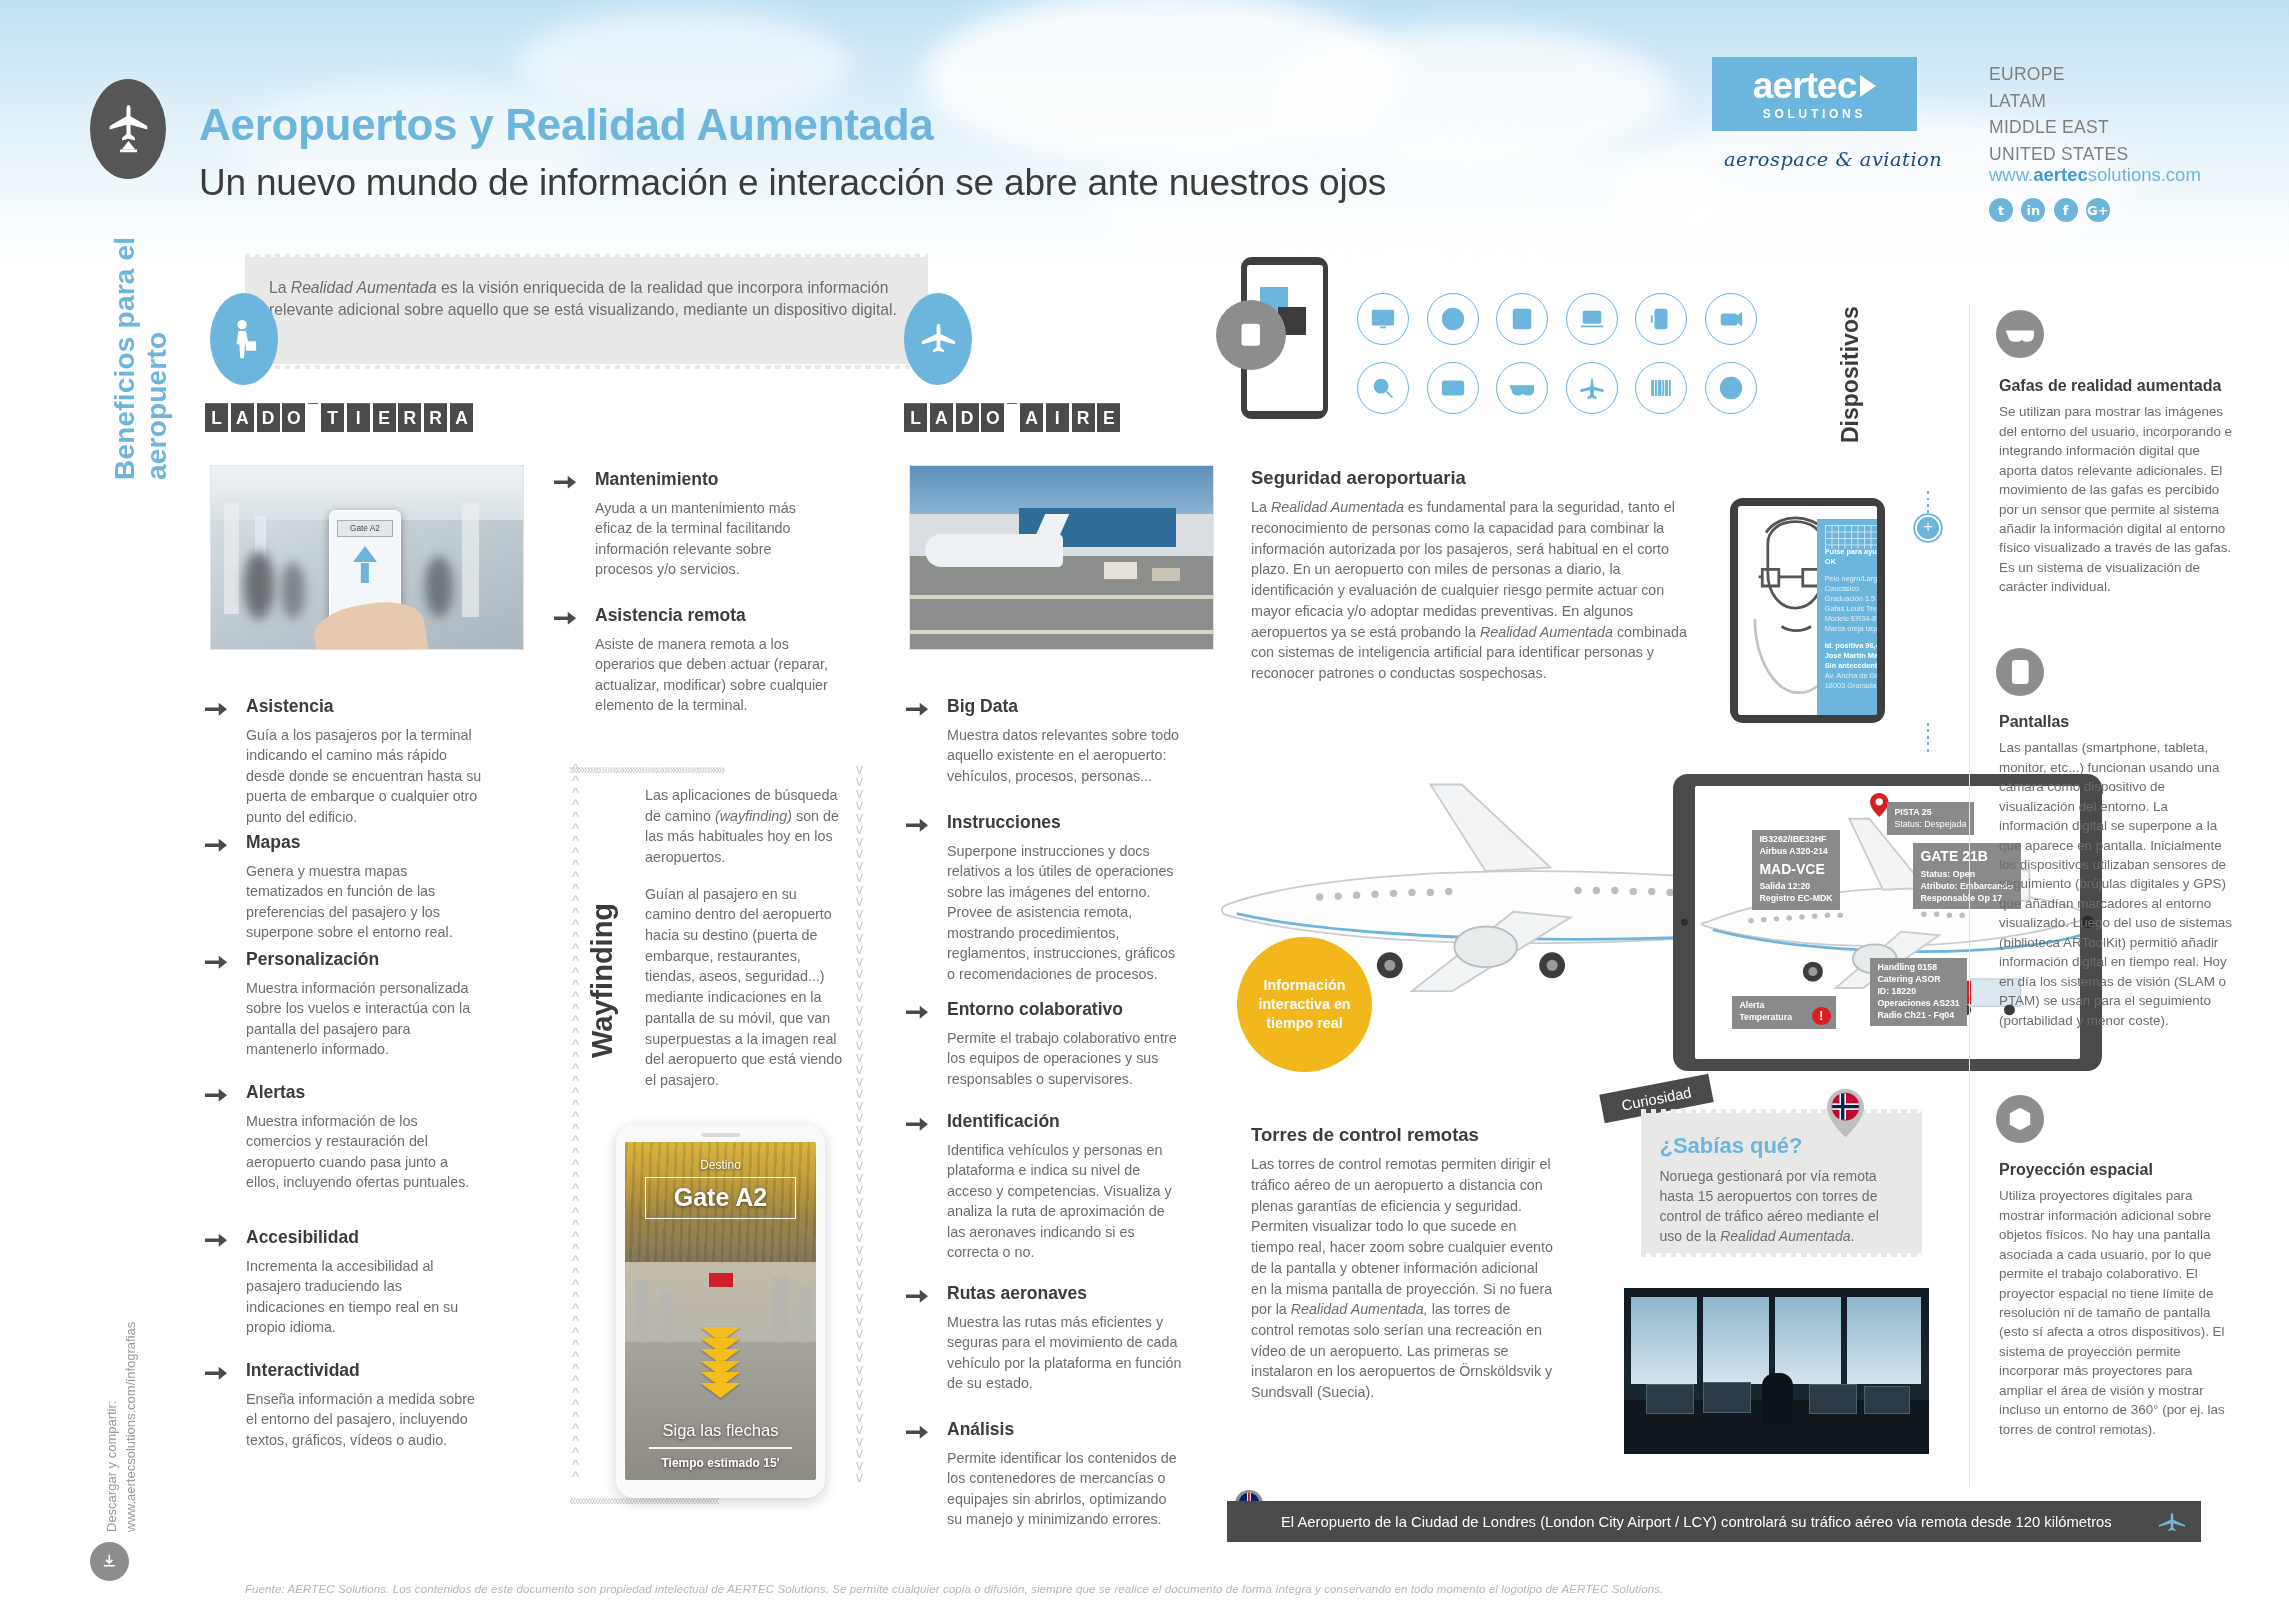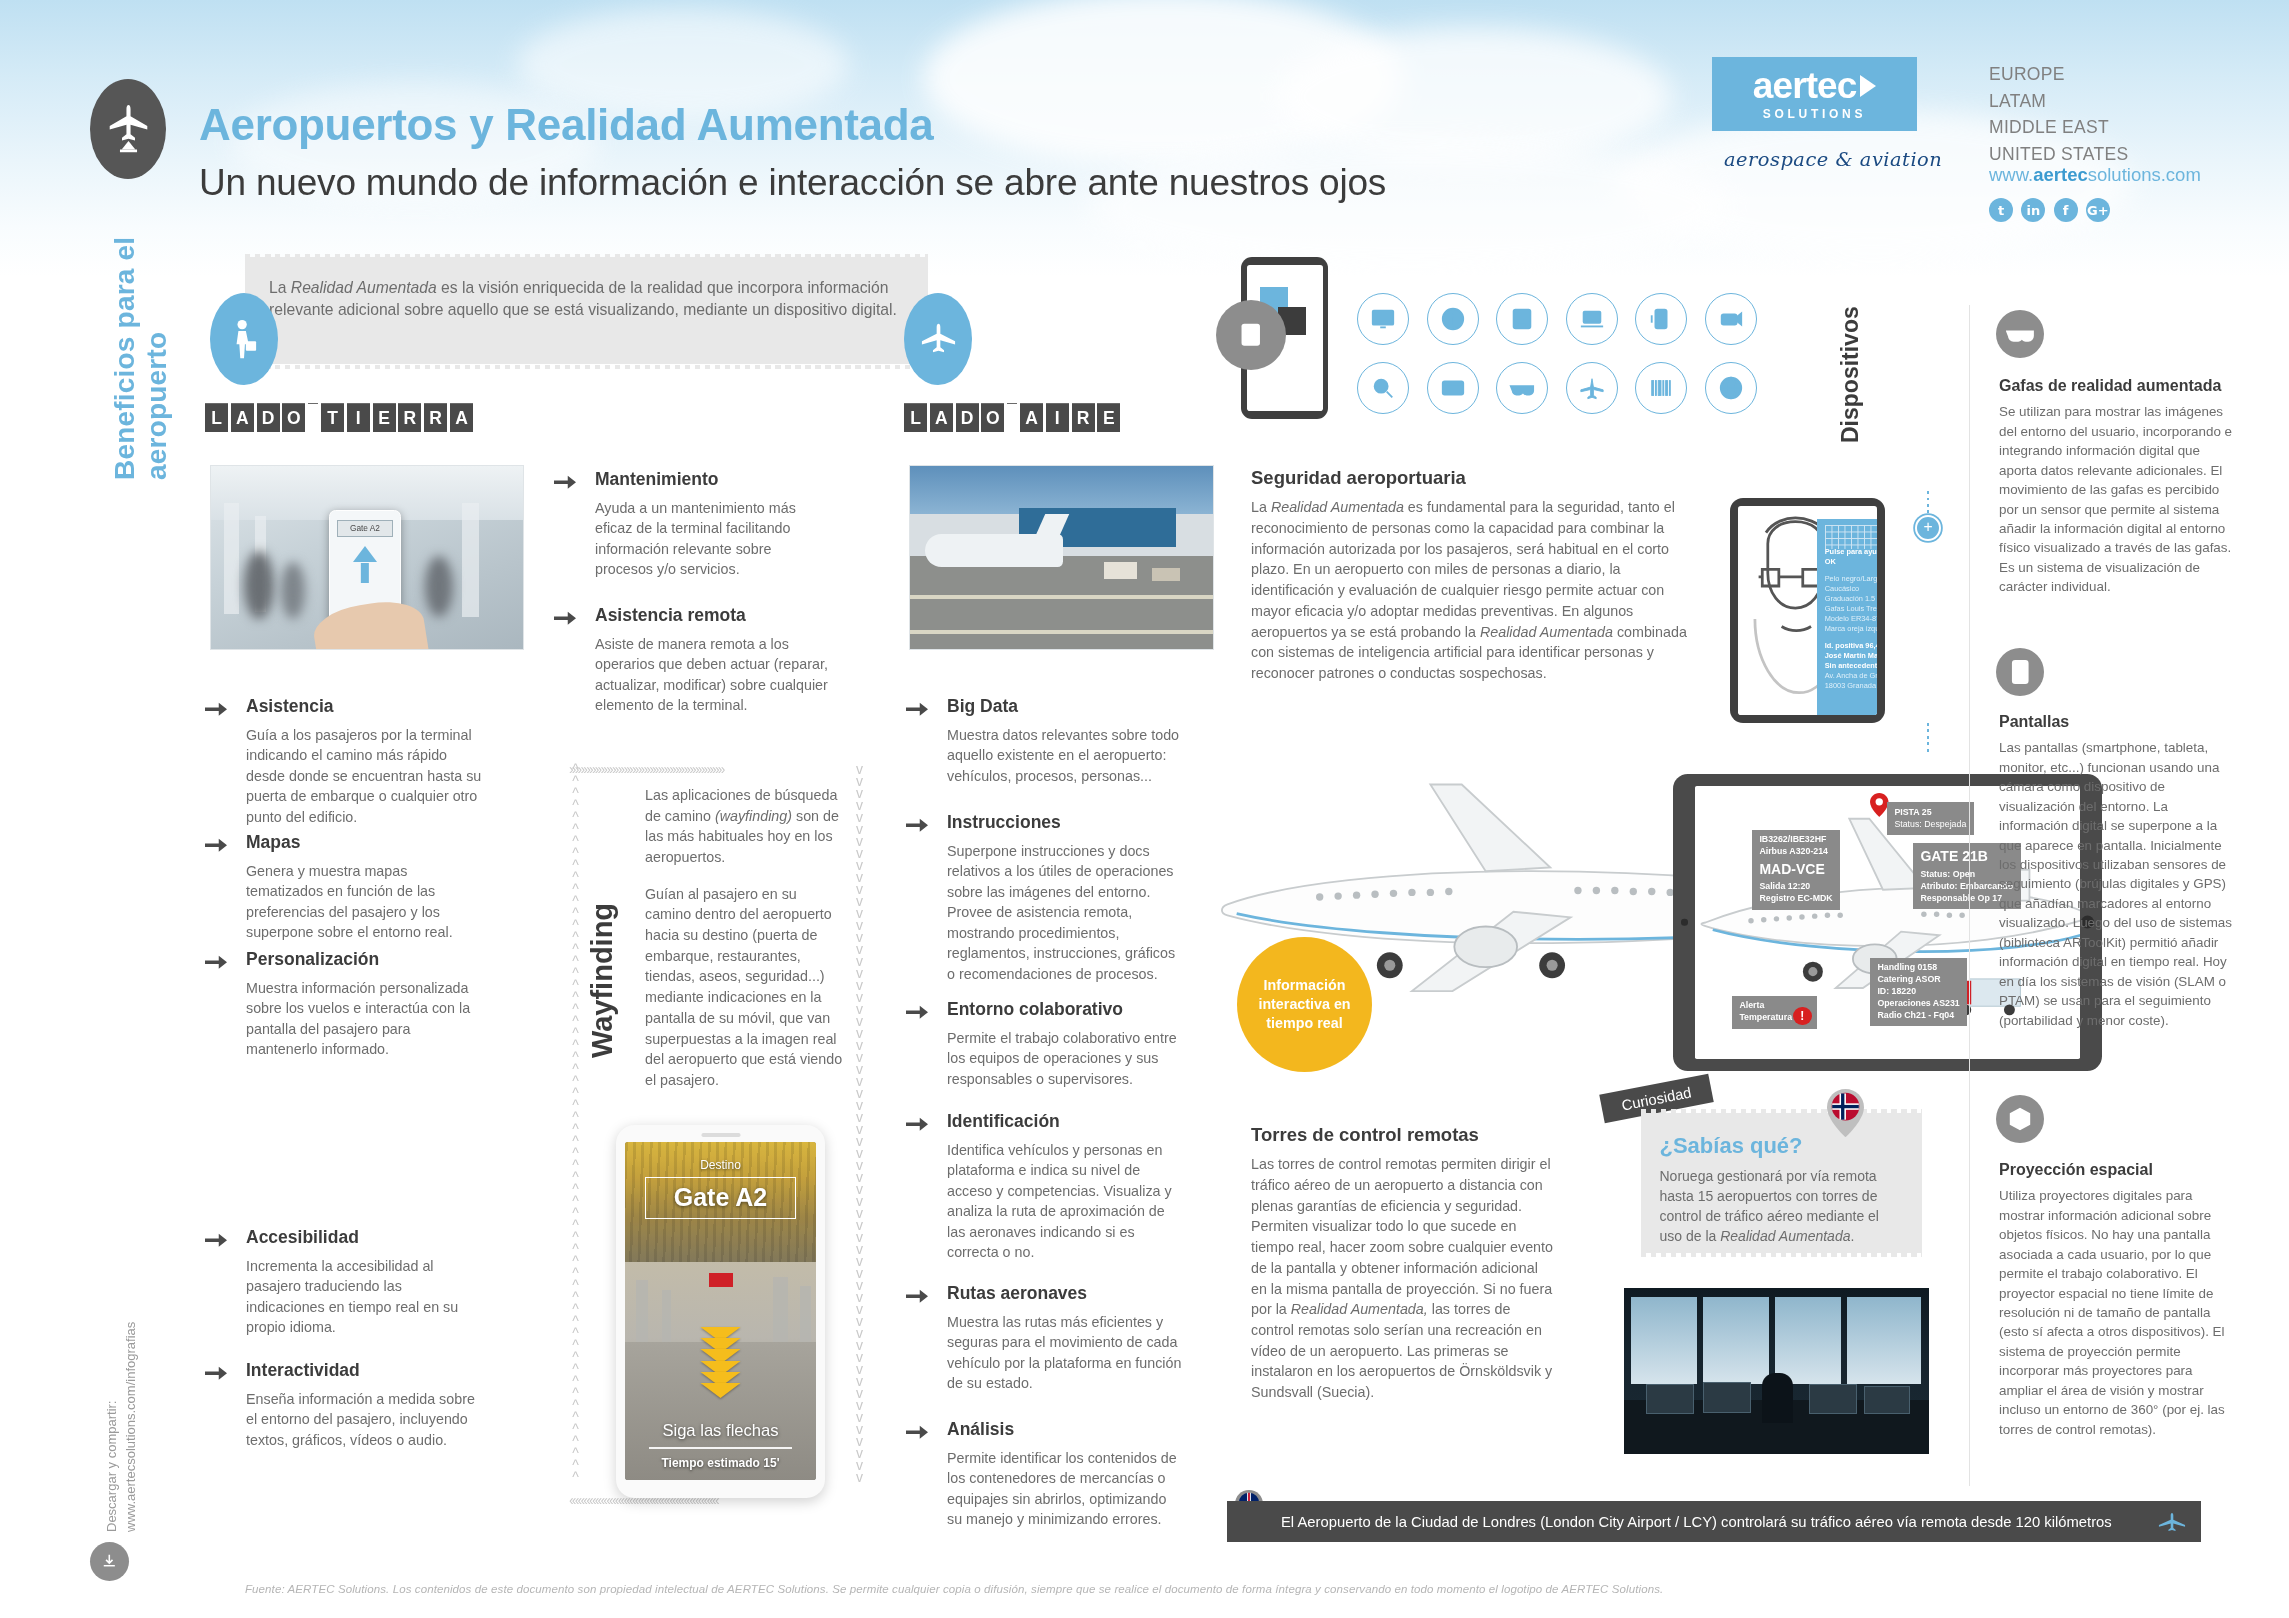--- a/index.html
+++ b/index.html
@@ -395,20 +395,27 @@
       </svg>
     <h3>Mapas</h3>
       <p>Genera y muestra mapas tematizados en función de las preferencias del pasajero y los superpone sobre el entorno real.</p>
   </div>
   <div class="feat" style="left:205px;top:949px;width:277px;">
     <svg class="arrow" viewBox="0 0 24 20">
         <path d="M0 8h15V3l9 7-9 7v-5H0z" fill="#4a4a4a"></path>
       </svg>
     <h3>Personalización</h3>
       <p>Muestra información personalizada sobre los vuelos e interactúa con la pantalla del pasajero para mantenerlo informado.</p>
+  </div>
+  <div class="feat" style="left:205px;top:1082px;width:277px;">
+    <svg class="arrow" viewBox="0 0 24 20">
+        <path d="M0 8h15V3l9 7-9 7v-5H0z" fill="#4a4a4a"></path>
+      </svg>
+    <h3>Alertas</h3>
+      <p>Muestra información de los comercios y restauración del aeropuerto cuando pasa junto a ellos, incluyendo ofertas puntuales.</p>
   </div>
   <div class="feat" style="left:205px;top:1227px;width:277px;">
     <svg class="arrow" viewBox="0 0 24 20">
         <path d="M0 8h15V3l9 7-9 7v-5H0z" fill="#4a4a4a"></path>
       </svg>
     <h3>Accesibilidad</h3>
       <p>Incrementa la accesibilidad al pasajero traduciendo las indicaciones en tiempo real en su propio idioma.</p>
   </div>
   <div class="feat" style="left:205px;top:1360px;width:277px;">
     <svg class="arrow" viewBox="0 0 24 20">
@@ -722,21 +729,21 @@
           <span class="big">MAD-VCE</span>
           <span>Salida 12:20</span><br><span>Registro EC-MDK</span>
         </div>
         <div class="tag" style="left:218px;top:57px;">
           <span class="big" style="margin-top:0">GATE 21B</span>
           <span>Status: Open</span><br><span>Atributo: Embarcando</span><br><span>Responsable Op 17</span>
         </div>
         <div class="tag" style="left:175px;top:172px;">
           <span>Handling 0158</span><br><span>Catering ASOR</span><br><span>ID: 18220</span><br><span>Operaciones AS231</span><br><span>Radio Ch21 - Fq04</span>
         </div>
-        <div class="tag" style="left:37px;top:210px;padding-right:25px;">
+        <div class="tag" style="left:37px;top:210px;padding-right:44px;">
           <span>Alerta</span><br><span>Temperatura</span>
           <div class="alert-dot" style="right:5.5px;top:11px;">!</div>
         </div>
       </div>
     </div>
   </div>
 
   <div class="yellow-bubble">
     <span>Información interactiva en tiempo real</span>
   </div>

